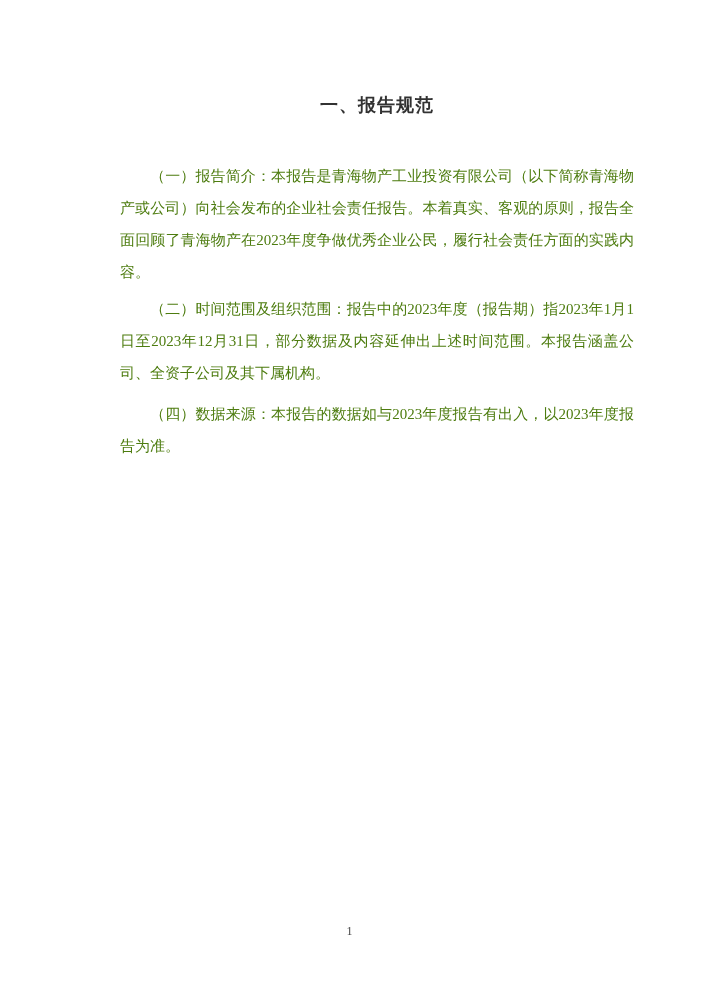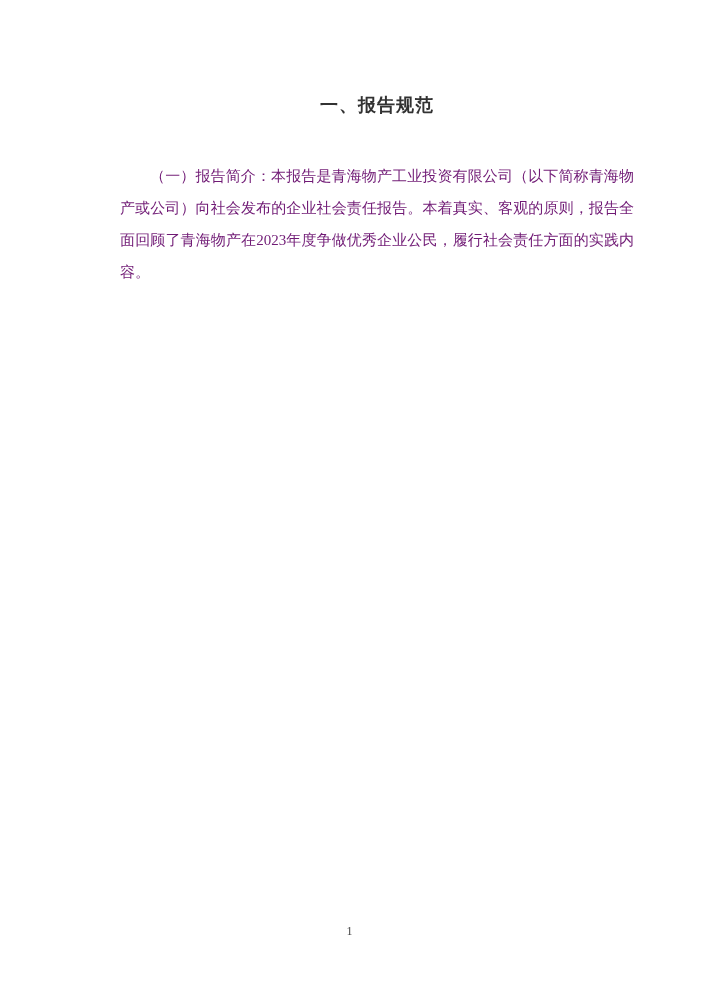--- a/index.html
+++ b/index.html
@@ -27,21 +27,21 @@
     letter-spacing: 1px;
   }
   .doc-body {
     margin-top: 42px;
   }
   .doc-body p {
     margin: 0;
     font-family: "Liberation Serif", "DejaVu Serif", serif;
     font-size: 15px;
     line-height: 32px;
-    color: #701a75;
+    color: #4d7c0f;
     text-align: justify;
     text-indent: 2em;
     word-break: break-all;
   }
   .doc-body p + p {
     margin-top: 5px;
   }
   .doc-body p.para-4 {
     margin-top: 9px;
   }
@@ -58,16 +58,18 @@
   }
 </style>
 </head>
 <body>
 
 <div class="page">
   <h1 class="doc-title">一、报告规范</h1>
 
   <div class="doc-body">
     <p class="para-1">（一）报告简介：本报告是青海物产工业投资有限公司（以下简称青海物产或公司）向社会发布的企业社会责任报告。本着真实、客观的原则，报告全面回顾了青海物产在2023年度争做优秀企业公民，履行社会责任方面的实践内容。</p>
+    <p class="para-2">（二）时间范围及组织范围：报告中的2023年度（报告期）指2023年1月1日至2023年12月31日，部分数据及内容延伸出上述时间范围。本报告涵盖公司、全资子公司及其下属机构。</p>
+    <p class="para-4">（四）数据来源：本报告的数据如与2023年度报告有出入，以2023年度报告为准。</p>
   </div>
 
   <div class="page-number">1</div>
 </div>
 
 </body></html>

